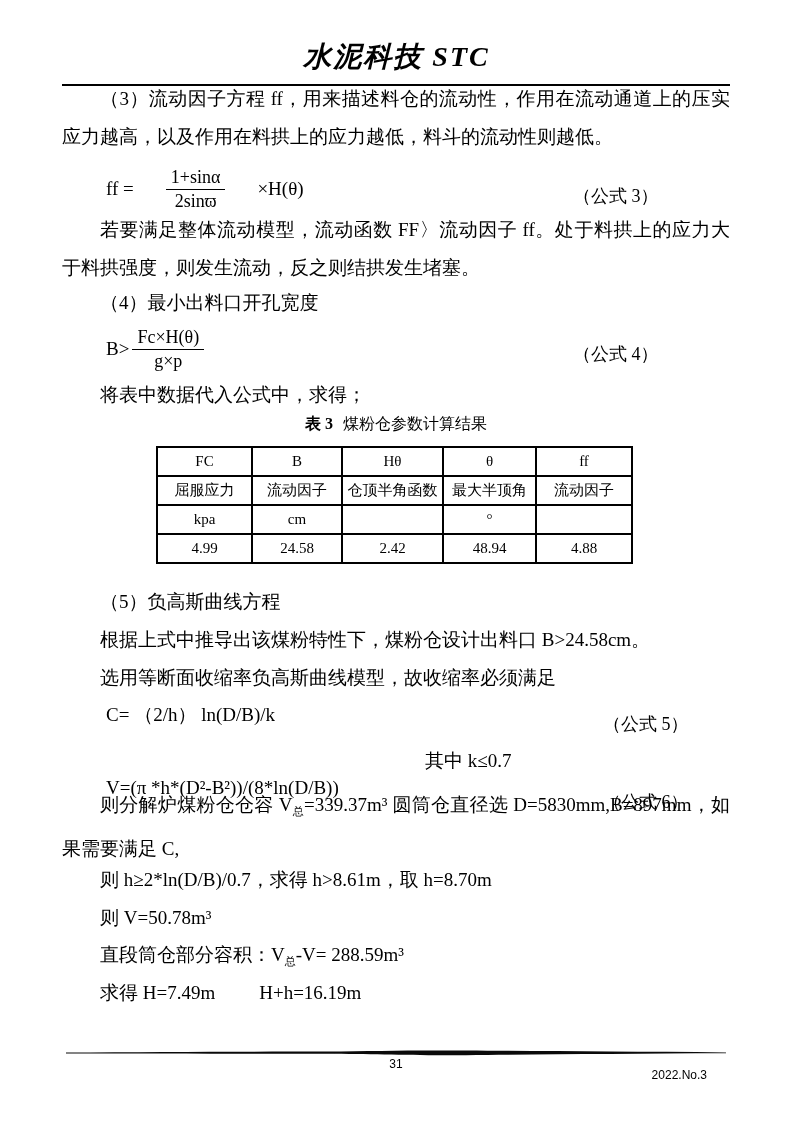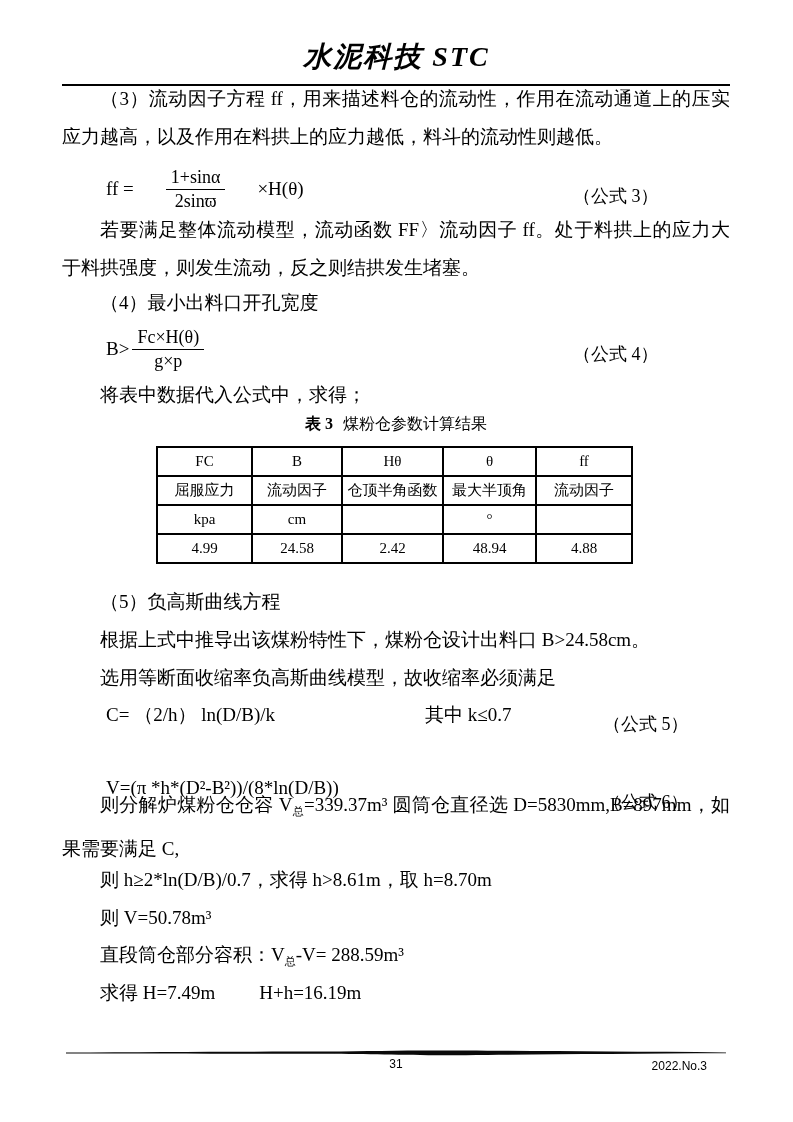--- a/index.html
+++ b/index.html
@@ -19,35 +19,35 @@
   .formula-row { display:flex; align-items:center; font-size:19px; }
   .formula-row .lead { margin-left:44px; }
   .fraction { display:inline-flex; flex-direction:column; text-align:center; margin:0 3px; }
   .fraction .num, .fraction .den { font-size:18px; line-height:23px; padding:0 5px; white-space:nowrap; }
   .fraction .den { border-top:1.6px solid #000; }
   .formula-label { position:absolute; font-size:18px; white-space:nowrap; }
   .lbl-34 { left:511px; top:20px; }
   .lbl-56 { left:541px; top:9px; }
   .inline-row { font-size:19px; line-height:30px; position:relative; }
   .inline-row .expr { margin-left:44px; }
-  .inline-row .cond { position:absolute; left:363px; }
+  .inline-row .cond { position:absolute; left:363px;margin-top:46px; }
   .sub-char { font-size:11px; vertical-align:-4px; }
   .table-title { text-align:center; font-size:16px; }
   .table-title .ttext { margin-left:10px; }
   .ptable { position:absolute; left:156px; top:446px; border-collapse:collapse; table-layout:fixed; }
   .ptable td {
     border:2px solid #000; height:27px; text-align:center; vertical-align:middle;
     font-size:15px; padding:0 4px; overflow:hidden; white-space:nowrap;
   }
   .result-gap { margin-left:44px; }
   .footer-rule { position:absolute; top:1049px; left:66px; }
   .footer-bar { position:absolute; top:1057px; left:62px; right:63px; height:16px;
     font-family:"Liberation Sans","DejaVu Sans",sans-serif; font-size:12px; }
   .page-number { position:absolute; left:0; right:0; text-align:center; top:0; }
-  .issue-label { position:absolute; right:23px; top:2px;text-align:right; }
+  .issue-label { position:absolute; right:23px; top:11px;text-align:right; }
 </style>
 </head>
 <body>
 
 <div class="page">
 
   <div class="journal-title">水泥科技 STC</div>
   <div class="header-rule abs"></div>
 
   <p class="abs body-text indent" style="top:80px">（3）流动因子方程 ff，用来描述料仓的流动性，作用在流动通道上的压实应力越高，以及作用在料拱上的应力越低，料斗的流动性则越低。</p>

